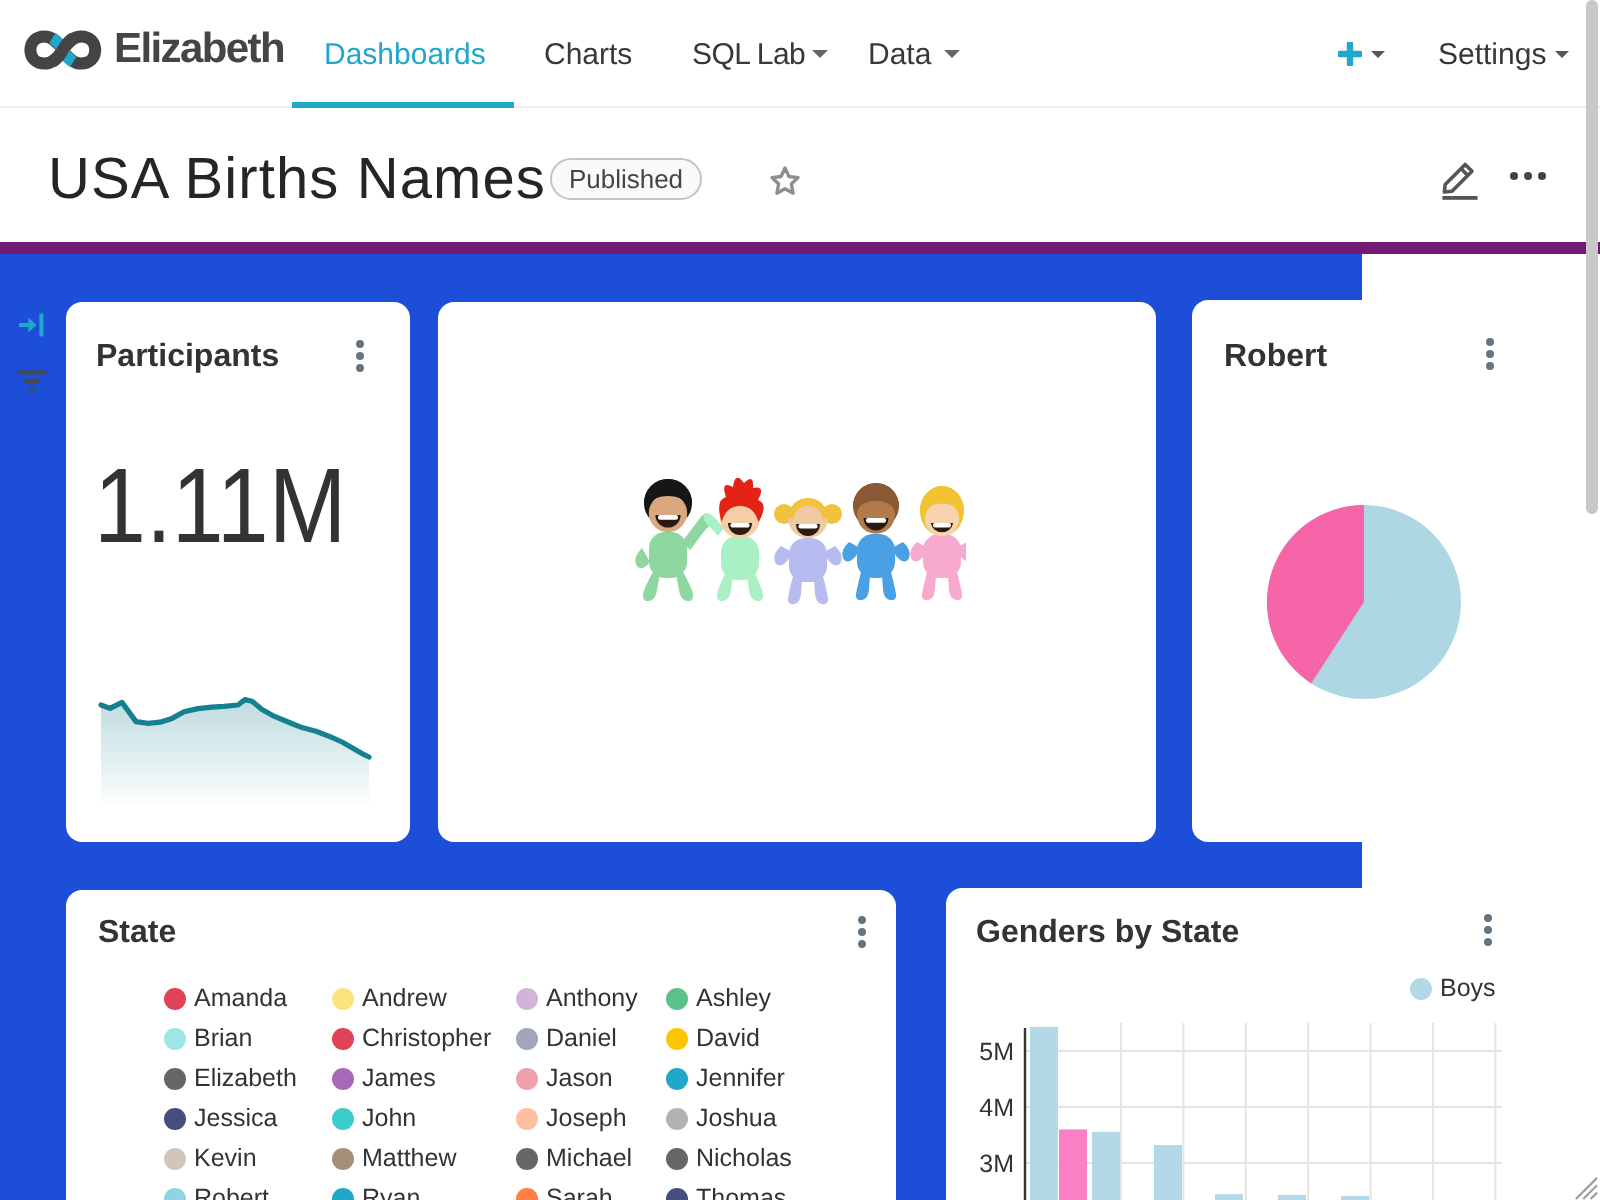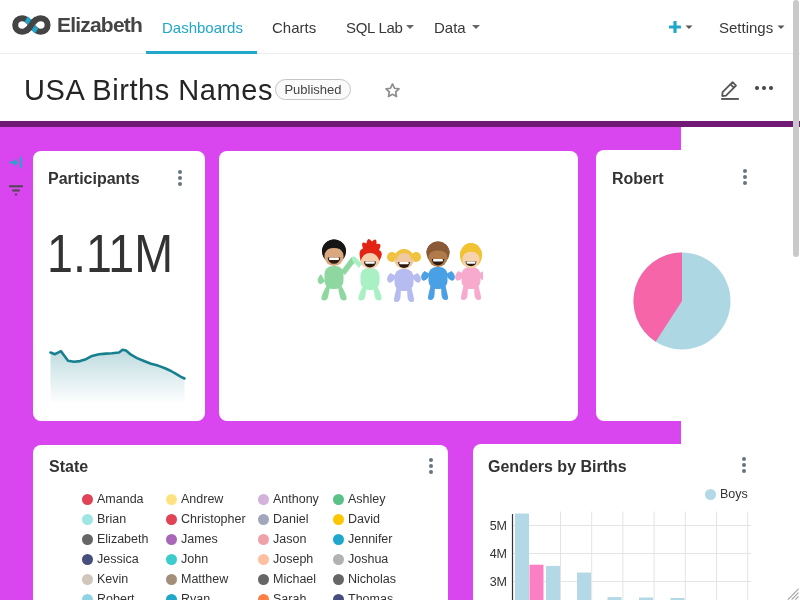--- a/index.html
+++ b/index.html
@@ -8,21 +8,21 @@
   .abs { position:absolute; }
   #stage { position:relative; width:800px; height:600px; }
   
   #nav { position:absolute; left:0; top:0; width:800px; height:54px; background:#fff;
          border-bottom:1px solid #ededed; }
   .navitem { position:absolute; top:19px; font-size:15px; color:#383838; }
   
   #titlebar { position:absolute; left:0; top:54px; width:800px; height:73px; background:#fff;
          border-bottom:6px solid #701a75; }
   
-  #dash { position:absolute; left:0; top:127px; width:681px; height:473px; background:#d946ef; }
+  #dash { position:absolute; left:0; top:127px; width:681px; height:473px; background:#1d4ed8; }
   .card { position:absolute; background:#fff; border-radius:8px; }
   .ctitle { position:absolute; font-size:16px; font-weight:bold; color:#333; }
   .kebab { position:absolute; width:5px; }
   .kebab span { display:block; width:4px; height:4px; border-radius:50%; background:#66757f; margin:0 auto 2.1px; }
   .leg { position:absolute; height:20px; line-height:20px; font-size:12.5px; color:#333; white-space:nowrap; }
   .leg i { display:inline-block; width:11px; height:11px; border-radius:50%; vertical-align:-1.5px; margin-right:4px; }
 </style>
 </head>
 <body>
 <div id="stage">
@@ -231,21 +231,21 @@
       <div class="leg" style="left:133px; top:124px;"><i style="background:#a38f79"></i>Matthew</div>
       <div class="leg" style="left:225px; top:124px;"><i style="background:#666666"></i>Michael</div>
       <div class="leg" style="left:300px; top:124px;"><i style="background:#666666"></i>Nicholas</div>
       <div class="leg" style="left:49px; top:144px;"><i style="background:#8fd3e4"></i>Robert</div>
       <div class="leg" style="left:133px; top:144px;"><i style="background:#1fa8c9"></i>Ryan</div>
       <div class="leg" style="left:225px; top:144px;"><i style="background:#ff7f44"></i>Sarah</div>
       <div class="leg" style="left:300px; top:144px;"><i style="background:#454e7c"></i>Thomas</div>
     </div>
 
     <div class="card" style="left:473px; top:317px; width:295px; height:300px; overflow:hidden;">
-      <div class="ctitle" style="left:15px; top:14px;">Genders by Births</div>
+      <div class="ctitle" style="left:15px; top:14px;">Genders by State</div>
       <div class="kebab" style="left:268px; top:13px;">
           <span></span>
           <span></span>
           <span></span>
         </div>
       <div class="leg" style="left:232px; top:40px;"><i style="background:#b3d9e6"></i>Boys</div>
 
       <svg class="abs" style="left:0; top:67px;" width="295" height="233" viewBox="0 0 295 233">
 
         <g stroke="#e4e4e4" stroke-width="1">

